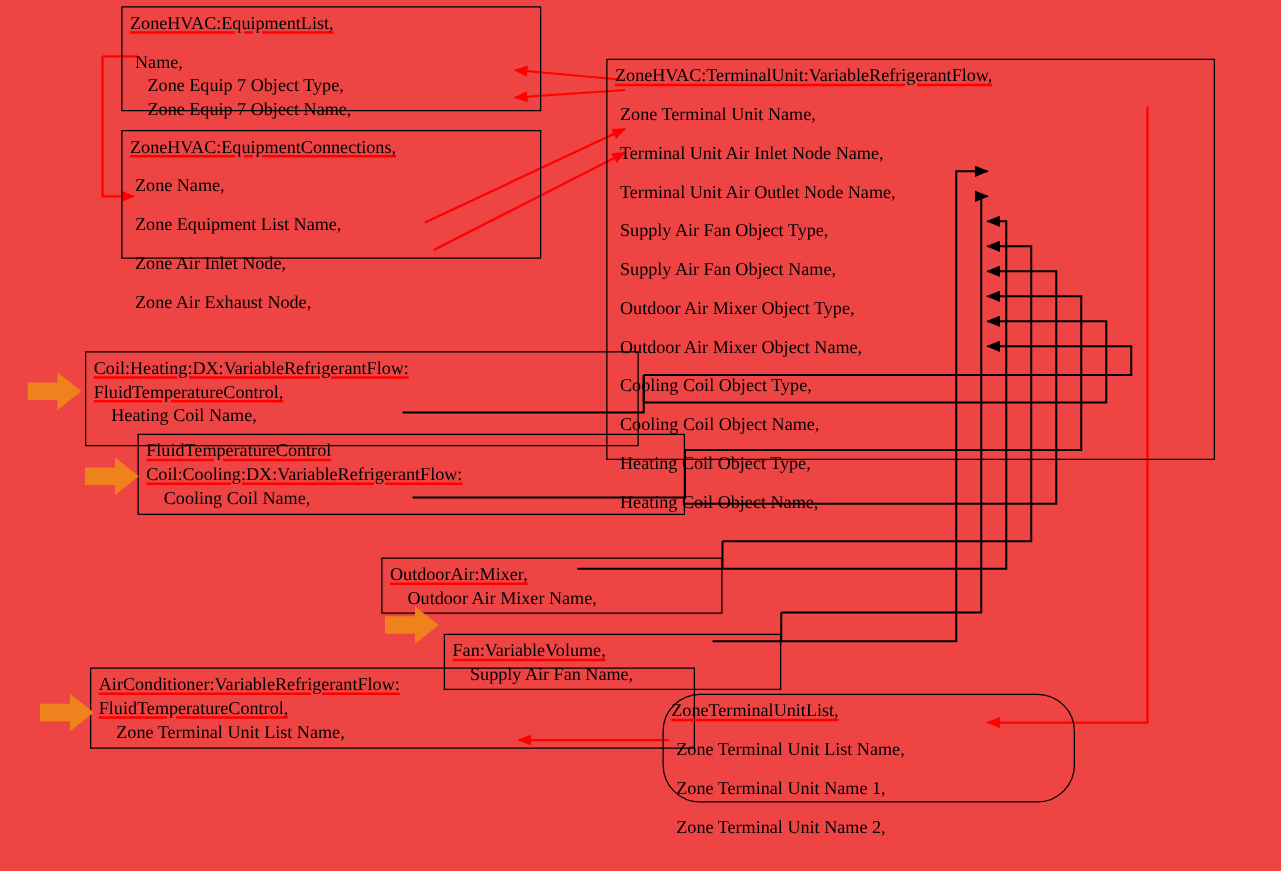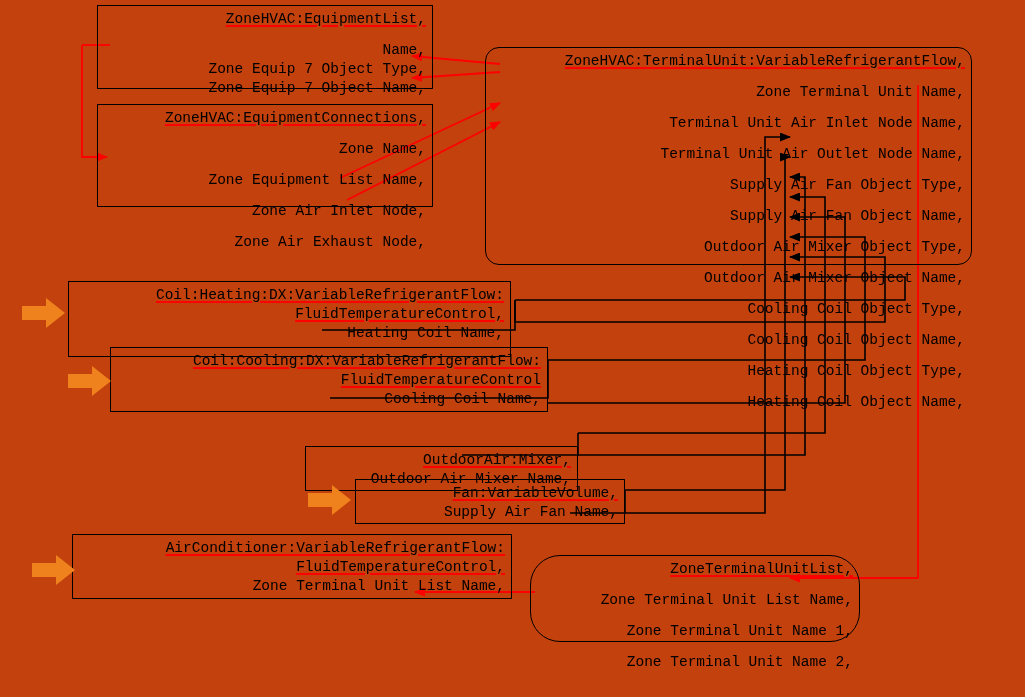--- a/index.html
+++ b/index.html
@@ -4,24 +4,23 @@
 <style>
   html, body {
     margin: 0;
     padding: 0;
     background: #ffffff;
   }
   #canvas {
     position: relative;
     width: 1025px;
     height: 697px;
-    background: #c2410c;
-    font-family: Liberation Mono, monospace;
+    background: #ef4444;
+    font-family: Liberation Serif, serif;
     overflow: hidden;
-    text-align: right;
   }
   .box {
     position: absolute;
     border: 1px solid #000000;
     background: transparent;
     box-sizing: border-box;
     padding: 4px 6px 5px 6px;
     z-index: 3;
   }
   .box .title {
@@ -123,21 +122,21 @@
   </div>
 
   <div class="box" style="left:97px; top:104px; width:336px; height:103px;">
     <div class="title">ZoneHVAC:EquipmentConnections,</div>
     <div class="field nopad">Zone Name,</div>
     <div class="field nopad">Zone Equipment List Name,</div>
     <div class="field nopad">Zone Air Inlet Node,</div>
     <div class="field nopad">Zone Air Exhaust Node,</div>
   </div>
 
-  <div class="box" style="left:485px; top:47px; width:487px; height:218px;border-radius:14px;">
+  <div class="box" style="left:485px; top:47px; width:487px; height:321px;">
     <div class="title">ZoneHVAC:TerminalUnit:VariableRefrigerantFlow,</div>
     <div class="field nopad">Zone Terminal Unit Name,</div>
     <div class="field nopad">Terminal Unit Air Inlet Node Name,</div>
     <div class="field nopad">Terminal Unit Air Outlet Node Name,</div>
     <div class="field nopad">Supply Air Fan Object Type,</div>
     <div class="field nopad">Supply Air Fan Object Name,</div>
     <div class="field nopad">Outdoor Air Mixer Object Type,</div>
     <div class="field nopad">Outdoor Air Mixer Object Name,</div>
     <div class="field nopad">Cooling Coil Object Type,</div>
     <div class="field nopad">Cooling Coil Object Name,</div>
@@ -145,36 +144,36 @@
     <div class="field nopad">Heating Coil Object Name,</div>
   </div>
 
   <div class="box" style="left:68px; top:281px; width:443px; height:76px;">
     <div class="title">Coil:Heating:DX:VariableRefrigerantFlow:</div>
     <div class="title">FluidTemperatureControl,</div>
     <div class="field">Heating Coil Name,</div>
   </div>
 
   <div class="box" style="left:110px; top:347px; width:438px; height:65px;">
+    <div class="title">FluidTemperatureControl</div>
     <div class="title">Coil:Cooling:DX:VariableRefrigerantFlow:</div>
-    <div class="title">FluidTemperatureControl</div>
     <div class="field">Cooling Coil Name,</div>
   </div>
 
   <div class="box" style="left:305px; top:446px; width:273px; height:45px;">
     <div class="title">OutdoorAir:Mixer,</div>
     <div class="field">Outdoor Air Mixer Name,</div>
   </div>
 
-  <div class="box" style="left:355px; top:479px; width:270px; height:45px;">
+  <div class="box" style="left:355px; top:507px; width:270px; height:45px;">
     <div class="title">Fan:VariableVolume,</div>
     <div class="field">Supply Air Fan Name,</div>
   </div>
 
-  <div class="box" style="left:72px; top:534px; width:440px; height:65px;">
+  <div class="box" style="left:72px; top:534px; width:484px; height:65px;">
     <div class="title">AirConditioner:VariableRefrigerantFlow:</div>
     <div class="title">FluidTemperatureControl,</div>
     <div class="field">Zone Terminal Unit List Name,</div>
   </div>
 
   <div class="box" style="left:530px; top:555px; width:330px; height:87px;border-radius:30px;">
     <div class="title">ZoneTerminalUnitList,</div>
     <div class="field nopad">Zone Terminal Unit List Name,</div>
     <div class="field nopad">Zone Terminal Unit Name 1,</div>
     <div class="field nopad">Zone Terminal Unit Name 2,</div>

